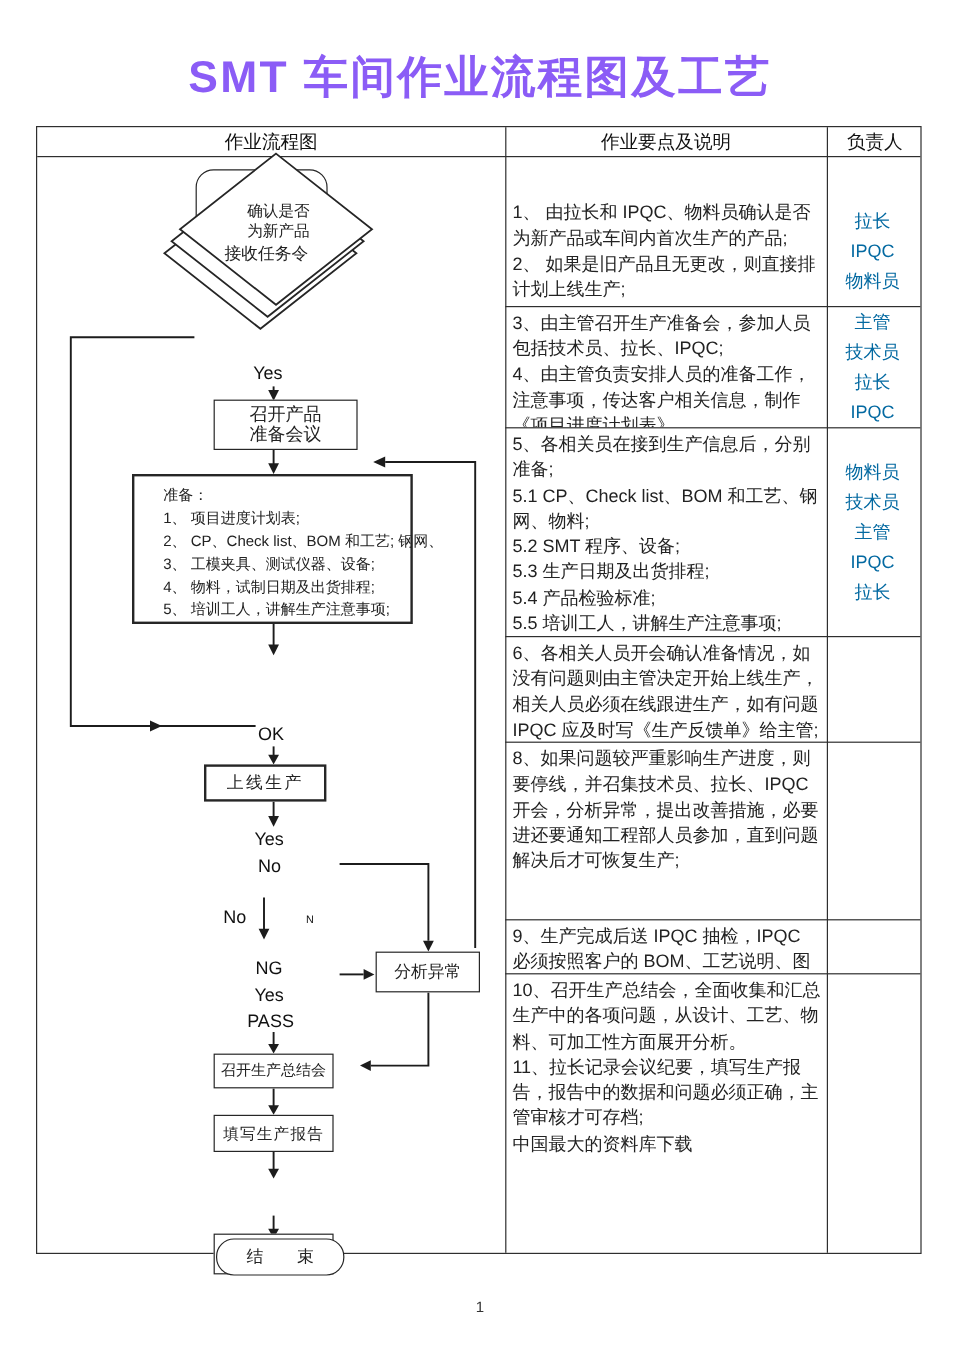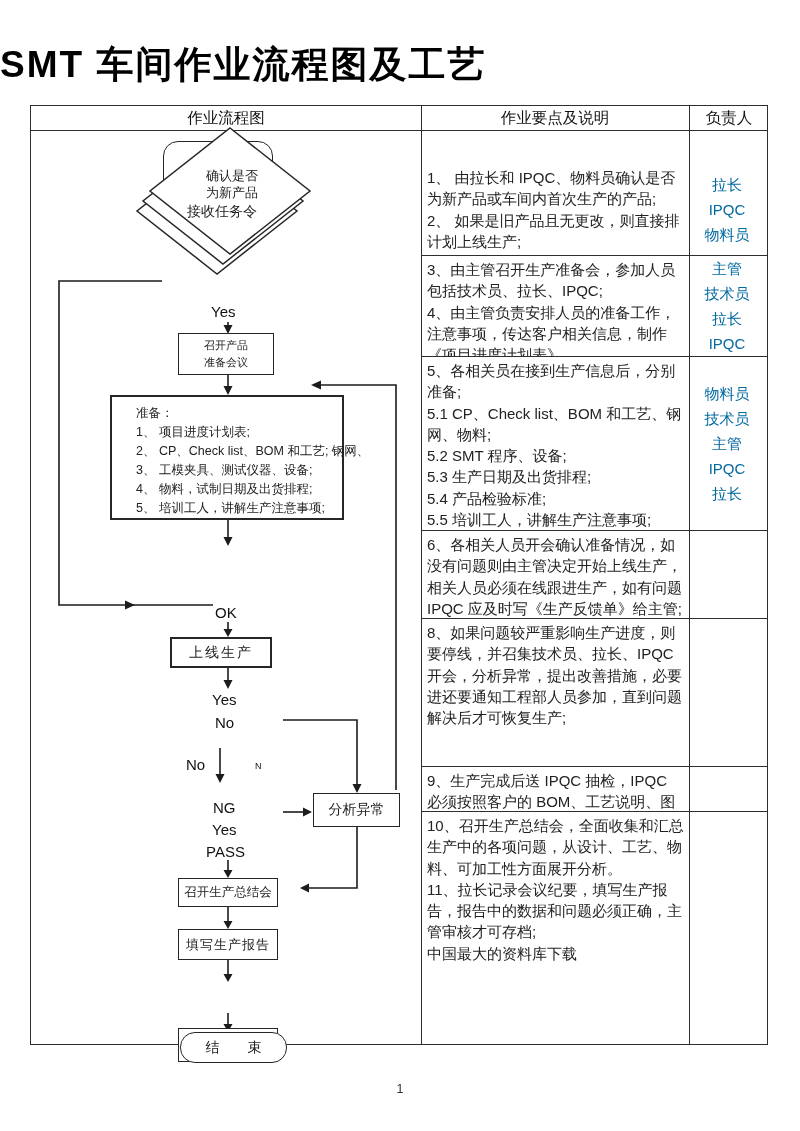--- a/index.html
+++ b/index.html
@@ -1,19 +1,19 @@
 <!DOCTYPE html>
 <html><head>
 <meta charset="utf-8">
 <style>
   html,body{margin:0;padding:0;background:#e8e8e8;}
   .page{position:relative;width:800px;height:1131px;background:#ffffff;margin:0 auto;
         font-family:"Liberation Sans","DejaVu Sans",sans-serif;color:#1a1a1a;overflow:hidden;}
-  .title{position:absolute;top:40px;left:0;width:100%;
-         font-size:37px;font-weight:bold;letter-spacing:2px;color:#000000;}
+  .title{position:absolute;top:40px;left:0;width:100%;text-align:center;
+         font-size:37px;font-weight:bold;letter-spacing:2px;color:#8b5cf6;}
   
   .table{position:absolute;left:30px;top:105px;width:738px;height:940px;
          border:1.6px solid #2e2e2e;box-sizing:border-box;z-index:0;}
   .vline{position:absolute;top:0;bottom:0;width:0;border-left:1.4px solid #2e2e2e;}
   .header-row{position:absolute;left:0;top:0;width:100%;height:25px;border-bottom:1.4px solid #2e2e2e;box-sizing:border-box;}
   .hcell{position:absolute;top:2px;font-size:15.5px;color:#111;text-align:center;}
   .row{position:absolute;left:390px;width:346px;display:flex;box-sizing:border-box;border-bottom:1.3px solid #2e2e2e;margin-top:33px;}
   .row.last{border-bottom:none;}
   .points{width:266px;box-sizing:border-box;padding:3px 3px 0 6px;overflow:hidden;}
   .points p{margin:0;font-size:15px;line-height:21.3px;color:#222;}
@@ -174,21 +174,21 @@
       <polygon points="93,20 173,83 93,146 13,83" fill="#ffffff"></polygon>
       <polygon points="100,10 180,73 100,136 20,73" fill="#ffffff"></polygon>
     </g>
   </svg>
   <div class="dtext preline">确认是否
 为新产品</div>
   <div style="position:absolute;left:172px;top:203px;width:100px;text-align:center;font-size:14px;color:#222;z-index:5">接收任务令</div>
 
   <div class="flow-label" style="left:211px;top:303px">Yes</div>
 
-  <div class="fbox preline" style="left:178px;top:333px;width:96px;height:42px;font-size:11px;line-height:17px">召开产品
+  <div class="fbox preline" style="left:178px;top:333px;width:120px;height:42px;font-size:15px;line-height:17px">召开产品
 准备会议</div>
 
   <div class="fbox prep" style="left:110px;top:395px;width:234px;height:125px;border-width:2px">
     <div>准备：</div>
     <div>1、 项目进度计划表;</div>
     <div>2、 CP、Check list、BOM 和工艺; 钢网、</div>
     <div>3、 工模夹具、测试仪器、设备;</div>
     <div>4、 物料，试制日期及出货排程;</div>
     <div>5、 培训工人，讲解生产注意事项;</div>
   </div>

